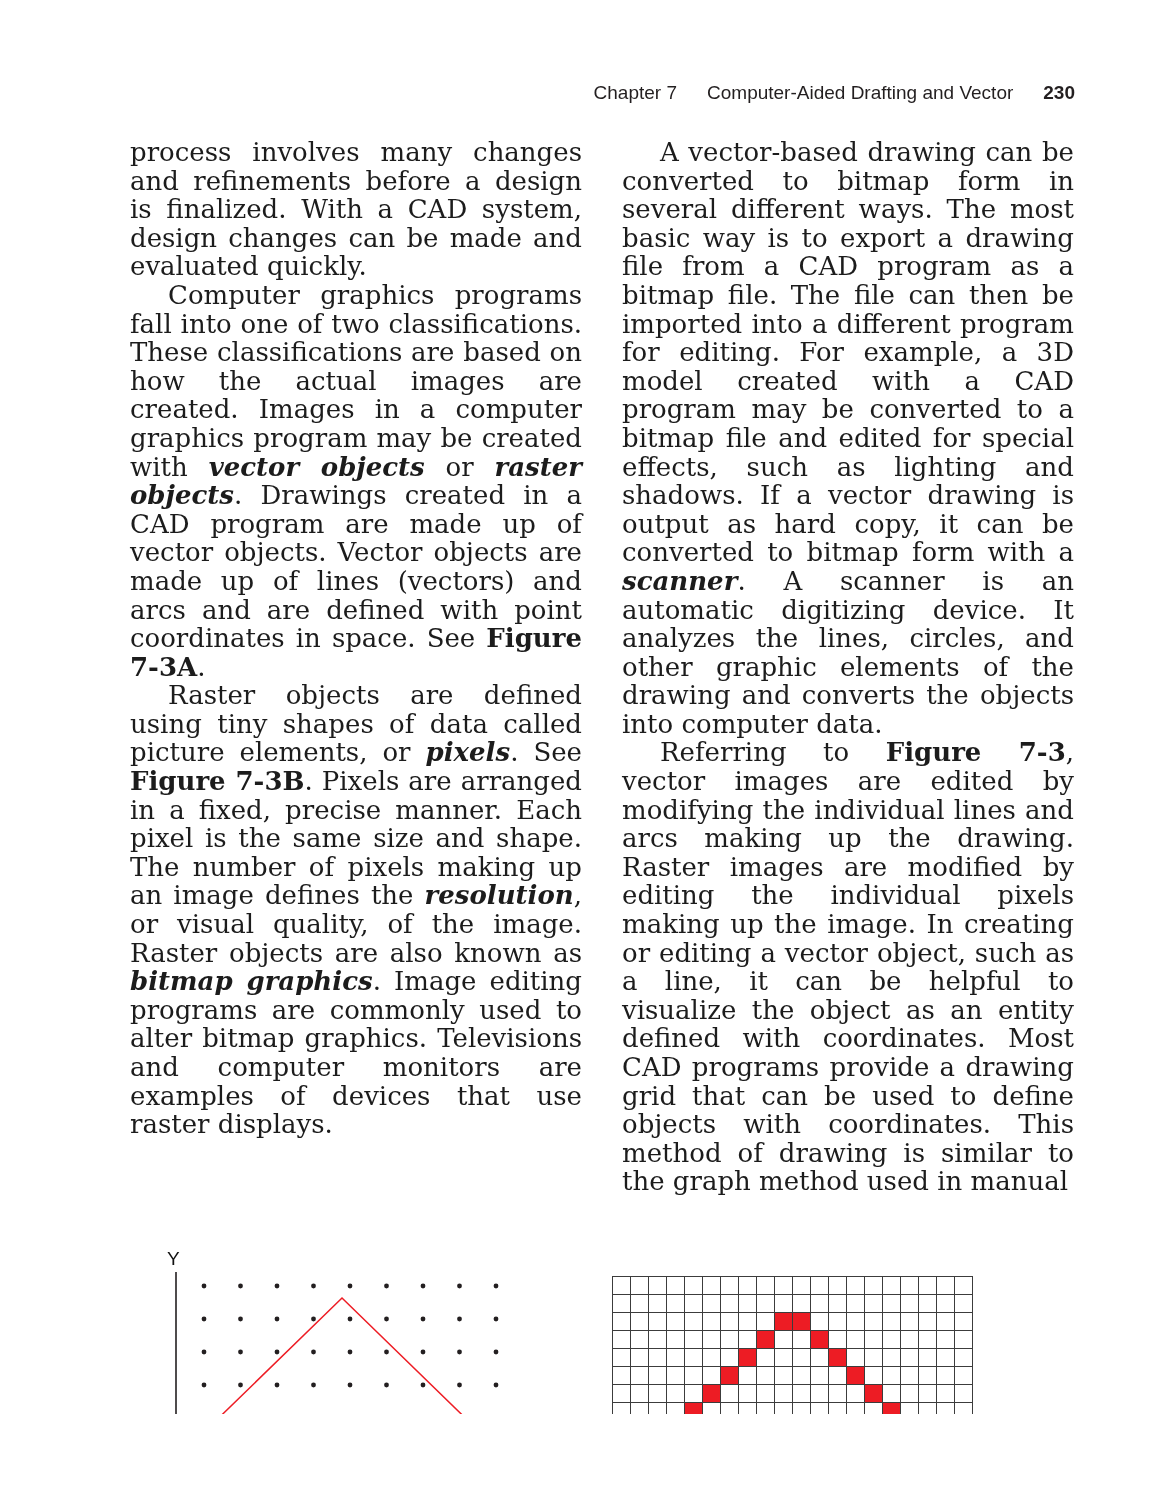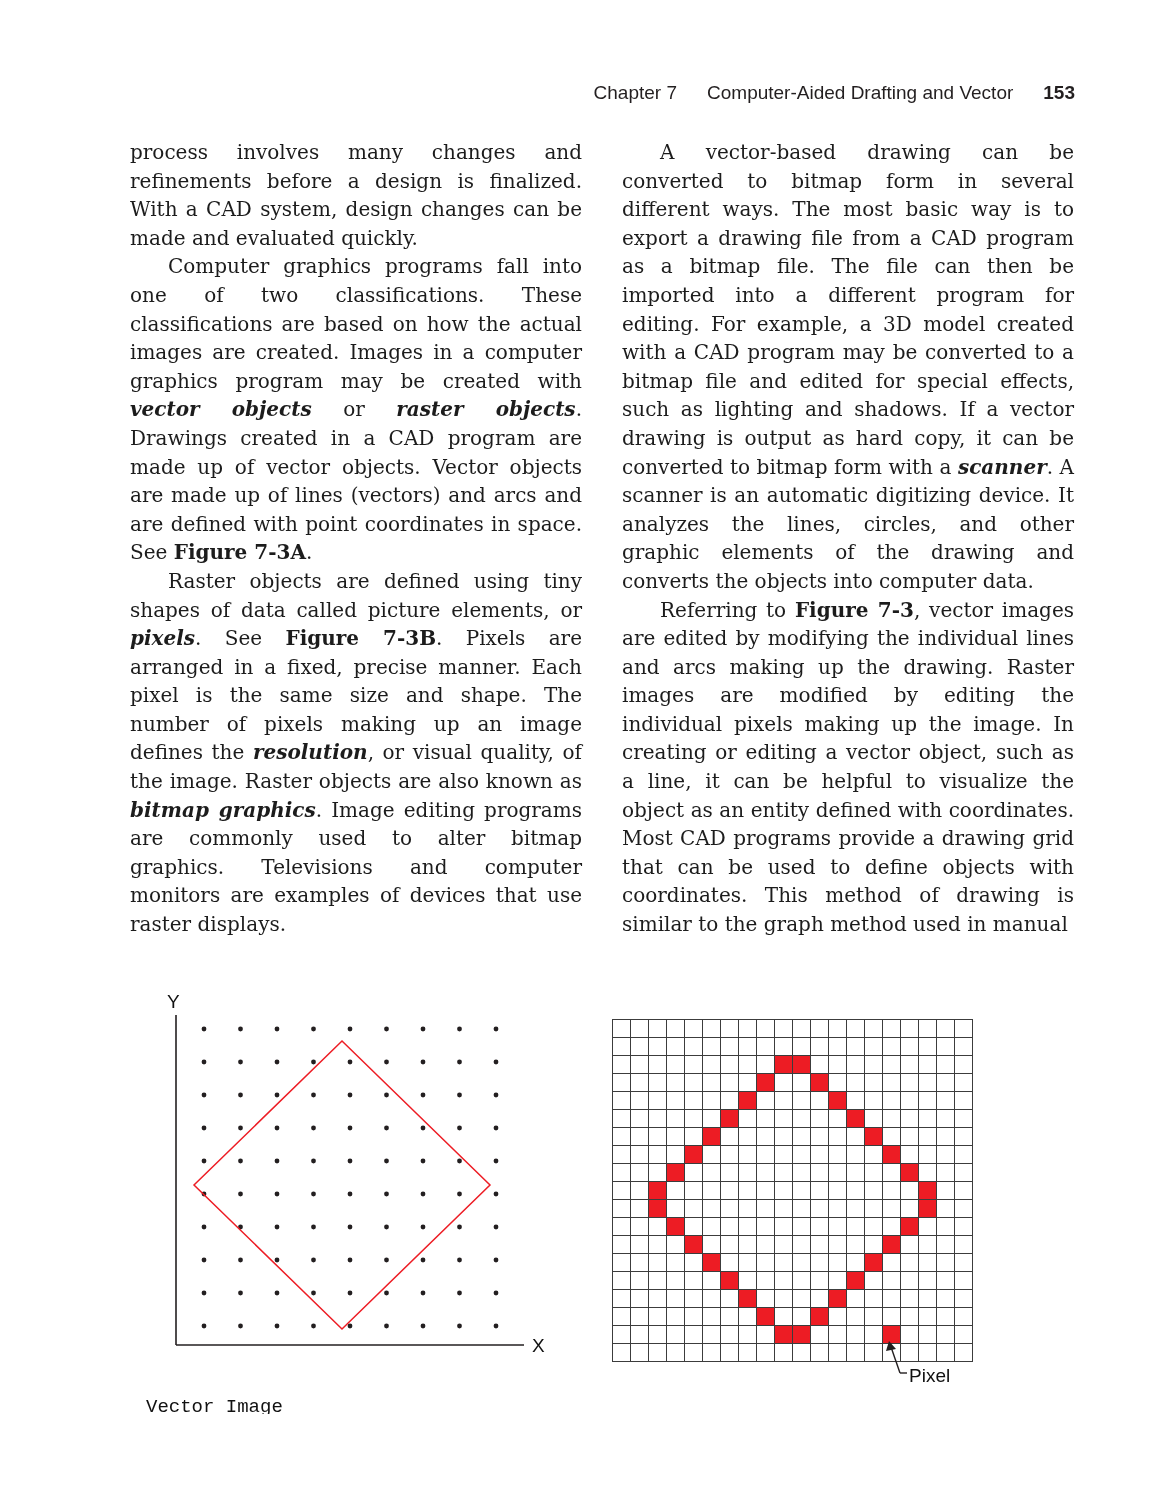--- a/index.html
+++ b/index.html
@@ -8,21 +8,21 @@
     width:1167px; height:1414px; background:#ffffff; position:relative;
     font-family:"DejaVu Serif", serif; color:#1c1c1c;
     padding:82px 92px 16px 130px; overflow:hidden;
   }
   .header {
     display:flex; justify-content:flex-end; align-items:baseline; gap:30px;
     font-family:"Liberation Sans", sans-serif; font-size:19px; color:#231f20;
   }
   .header-page { font-weight:700; }
   .columns { display:flex; gap:40px; margin-top:34px; }
-  .col { width:452px; font-size:20px; line-height:28.6px; text-align:justify; }
+  .col { width:452px; font-size:26px; line-height:28.6px; text-align:justify; }
   .para { margin:0; }
   .para.indent { text-indent:38px; }
 
   .figure-row { display:flex; margin-top:54px; height:452px; }
   .vector-figure { width:430px; margin-left:16px; display:flex; flex-direction:column; }
   .raster-figure { width:362px; margin-left:36px; padding-top:26px; display:flex; flex-direction:column; position:relative;gap:7px; }
   .fig-labels {
     margin-top:auto; 
     font-family:Liberation Mono, monospace; font-size:19px; line-height:25px; color:#111;
   }
@@ -53,21 +53,21 @@
   .caption-text { font-size:19.5px; color:#141414; }
 </style>
 </head>
 <body>
 
 <div class="page">
 
   <div class="header">
     <span>Chapter 7</span>
     <span>Computer-Aided Drafting and Vector</span>
-    <span class="header-page">153</span>
+    <span class="header-page">230</span>
   </div>
 
   <div class="columns">
     <div class="col">
         <p class="para"><span>process involves many changes and refinements before a design is finalized. With a CAD system, design changes can be made and evaluated quickly.</span></p>
         <p class="para indent"><span>Computer graphics programs fall into one of two classifications. These classifications are based on how the actual images are created. Images in a computer graphics program may be created with </span><span style="font-weight: 700; font-style: italic;">vector objects</span><span> or </span><span style="font-weight: 700; font-style: italic;">raster objects</span><span>. Drawings created in a CAD program are made up of vector objects. Vector objects are made up of lines (vectors) and arcs and are defined with point coordinates in space. See </span><span style="font-weight: 700;">Figure 7-3A</span><span>.</span></p>
         <p class="para indent"><span>Raster objects are defined using tiny shapes of data called picture elements, or </span><span style="font-weight: 700; font-style: italic;">pixels</span><span>. See </span><span style="font-weight: 700;">Figure 7-3B</span><span>. Pixels are arranged in a fixed, precise manner. Each pixel is the same size and shape. The number of pixels making up an image defines the </span><span style="font-weight: 700; font-style: italic;">resolution</span><span>, or visual quality, of the image. Raster objects are also known as </span><span style="font-weight: 700; font-style: italic;">bitmap graphics</span><span>. Image editing programs are commonly used to alter bitmap graphics. Televisions and computer monitors are examples of devices that use raster displays.</span></p>
       </div>
     <div class="col">
         <p class="para indent"><span>A vector-based drawing can be converted to bitmap form in several different ways. The most basic way is to export a drawing file from a CAD program as a bitmap file. The file can then be imported into a different program for editing. For example, a 3D model created with a CAD program may be converted to a bitmap file and edited for special effects, such as lighting and shadows. If a vector drawing is output as hard copy, it can be converted to bitmap form with a </span><span style="font-weight: 700; font-style: italic;">scanner</span><span>. A scanner is an automatic digitizing device. It analyzes the lines, circles, and other graphic elements of the drawing and converts the objects into computer data.</span></p>

